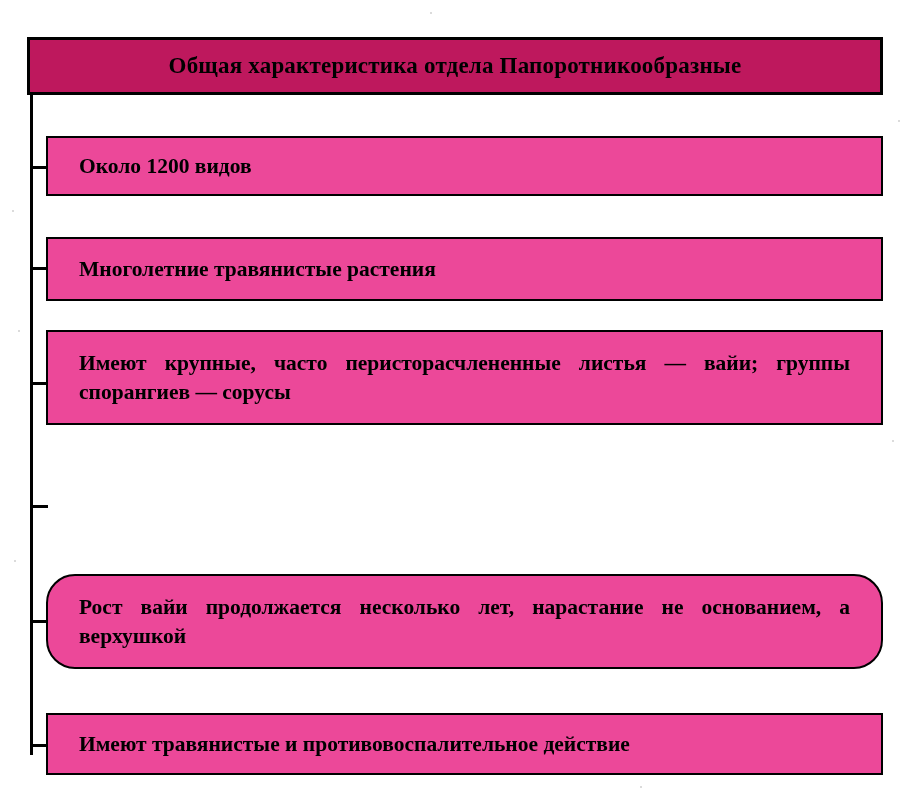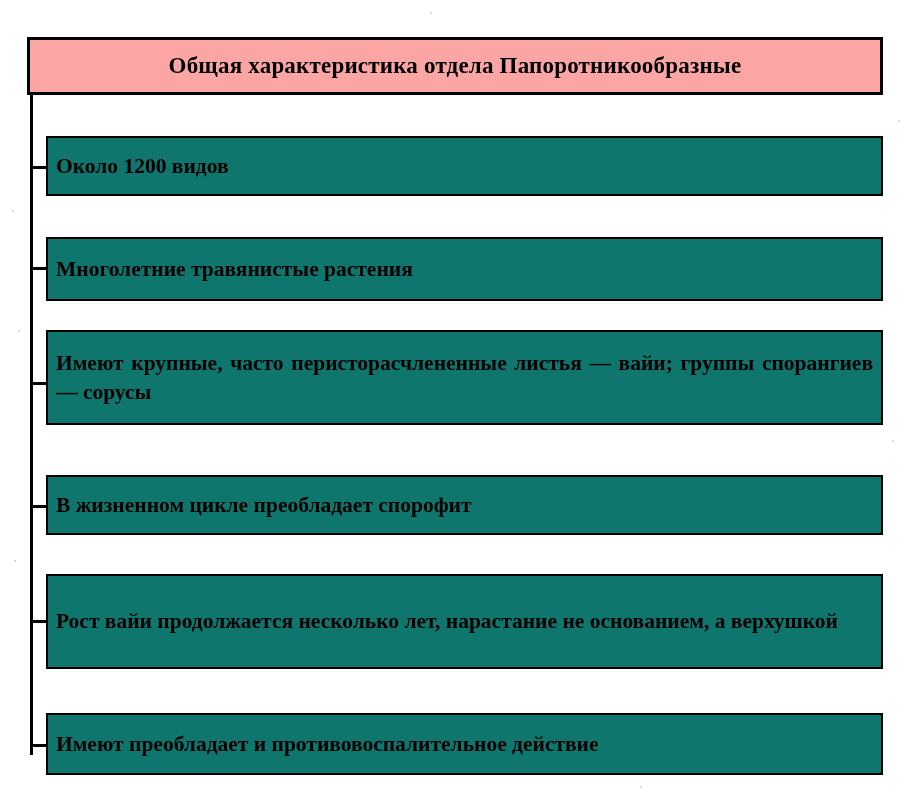--- a/index.html
+++ b/index.html
@@ -27,21 +27,21 @@
     position: absolute;
     left: 27px;
     top: 37px;
     width: 856px;
     height: 58px;
     border: 3px solid #000000;
     box-sizing: border-box;
     display: flex;
     align-items: center;
     justify-content: center;
-    background: #fca5a5;
+    background: #be185d;
   }
   .title-text {
     font-size: 23px;
     font-weight: bold;
     letter-spacing: 0.2px;
     text-align: center;
     line-height: 1.1;
   }
 
   
@@ -62,24 +62,24 @@
     background: #000000;
   }
 
   
   .item-box {
     position: absolute;
     left: 46px;
     width: 837px;
     border: 2px solid #000000;
     box-sizing: border-box;
-    background: #0f766e;
+    background: #ec4899;
     display: flex;
     align-items: center;
-    padding: 0 8px;
+    padding: 0 31px;
   }
   .item-text {
     font-size: 21.5px;
     font-weight: bold;
     line-height: 1.32;
     width: 100%;
     text-align: justify;
     text-justify: inter-word;
   }
   .item-text.single {
@@ -115,32 +115,29 @@
   <div class="item-box" style="top: 237px; height: 64px;">
     <div class="item-text single">Многолетние травянистые растения</div>
   </div>
 
   <div class="stub" style="top: 382px;"></div>
   <div class="item-box" style="top: 330px; height: 95px;">
     <div class="item-text">Имеют крупные, часто перисторасчлененные листья — вайи; группы спорангиев — сорусы</div>
   </div>
 
   <div class="stub" style="top: 505px;"></div>
-  <div class="item-box" style="top: 475px; height: 60px;">
-    <div class="item-text single">В жизненном цикле преобладает спорофит</div>
-  </div>
 
   <div class="stub" style="top: 620px;"></div>
-  <div class="item-box" style="top: 574px; height: 95px;">
+  <div class="item-box" style="top: 574px; height: 95px; border-radius: 29px;">
     <div class="item-text">Рост вайи продолжается несколько лет, нарастание не основанием, а верхушкой</div>
   </div>
 
   <div class="stub" style="top: 744px;"></div>
   <div class="item-box" style="top: 713px; height: 62px;">
-    <div class="item-text single">Имеют преобладает и противовоспалительное действие</div>
+    <div class="item-text single">Имеют травянистые и противовоспалительное действие</div>
   </div>
 
   <div class="speckle" style="left: 12px; top: 210px;"></div>
   <div class="speckle" style="left: 18px; top: 330px;"></div>
   <div class="speckle" style="left: 14px; top: 560px;"></div>
   <div class="speckle" style="left: 898px; top: 120px;"></div>
   <div class="speckle" style="left: 892px; top: 440px;"></div>
   <div class="speckle" style="left: 430px; top: 12px;"></div>
   <div class="speckle" style="left: 640px; top: 786px;"></div>
 </div>

